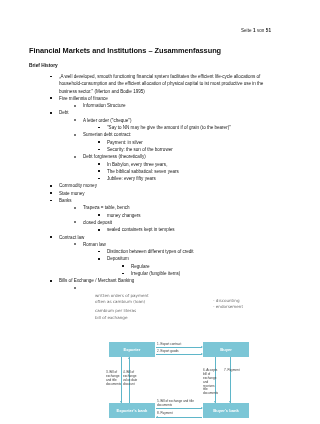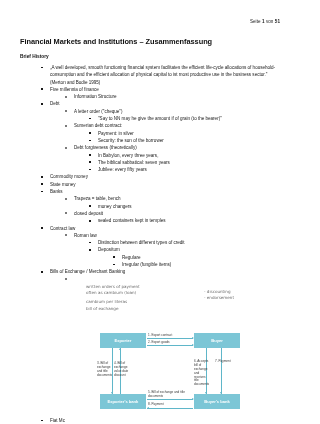--- a/index.html
+++ b/index.html
@@ -14,21 +14,21 @@
     font-family: "Liberation Sans", sans-serif;
     color: #1a1a1a;
     position: relative;
   }
   .page {
     width: 300px;
     height: 424px;
     position: relative;
     background: #ffffff;
     box-sizing: border-box;
-    padding: 8px;
+    padding: 17px;
   }
   .page-header {
     text-align: right;
     font-size: 4.6px;
     color: #222;
     padding: 11px 12px 0 0;
     letter-spacing: 0.05px;
   }
   .page-header .num { font-weight: bold; }
 

